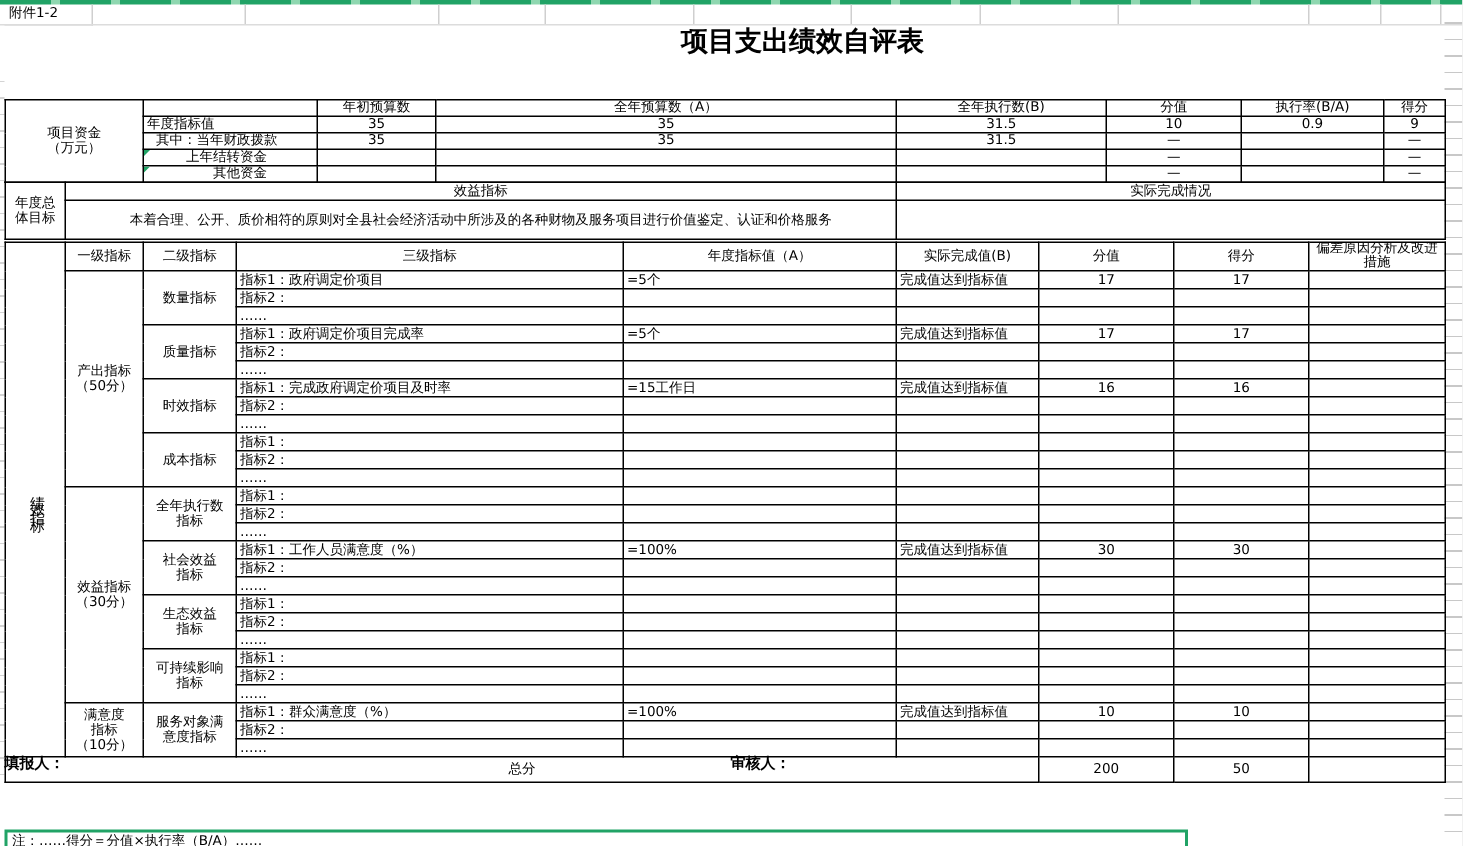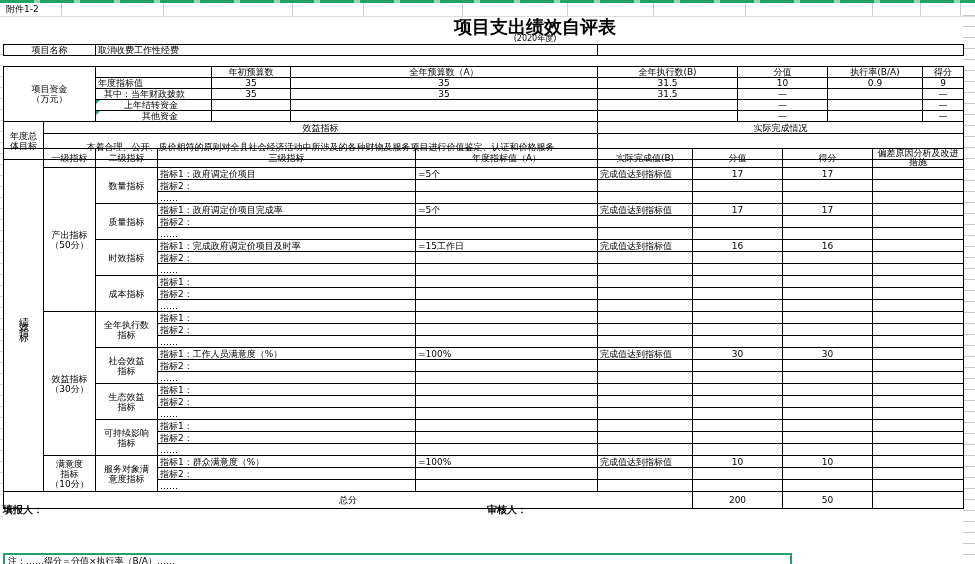--- a/index.html
+++ b/index.html
@@ -55,35 +55,29 @@
   <div class="abs gridv" style="left:653px"></div>
   <div class="abs gridv" style="left:745px"></div>
   <div class="abs gridv" style="left:872px"></div>
   <div class="abs gridv" style="left:920px"></div>
   <div class="abs gridv" style="left:960px"></div>
   <div class="abs gridh"></div>
   <div class="abs gutter-r"></div>
   <div class="abs gutter-l"></div>
 
   <div class="abs title">项目支出绩效自评表</div>
-  <div class="abs subtitle">(2020年度)</div>
 
   <table id="t-head" class="abs" style="left:3px;top:44px;width:960px">
     <colgroup>
         <col style="width:92px">
         <col style="width:502px">
         <col style="width:140px">
         <col style="width:226px">
       </colgroup>
     <tbody>
-        <tr>
-      <td>项目名称</td>
-      <td class="l">取消收费工作性经费</td>
-      <td colspan="2"></td>
-    </tr>
   </tbody>
     </table>
 
   <table id="t-money" class="abs" style="left:3px;top:66px;width:960px">
     <colgroup>
         <col style="width:92px">
         <col style="width:116px">
         <col style="width:79px">
         <col style="width:307px">
         <col style="width:140px">
@@ -155,21 +149,21 @@
       <td>效益指标</td>
       <td>实际完成情况</td>
     </tr>
     <tr>
       <td class="wrap goaltxt">本着合理、公开、质价相符的原则对全县社会经济活动中所涉及的各种财物及服务项目进行价值鉴定、认证和价格服务</td>
       <td class="wrap goaltxt"></td>
     </tr>
   </tbody>
     </table>
 
-  <table id="t-ind" class="abs" style="left:3px;top:148px;width:960px">
+  <table id="t-ind" class="abs" style="left:3px;top:161px;width:960px">
     <colgroup>
         <col style="width:40px">
         <col style="width:52px">
         <col style="width:62px">
         <col style="width:258px">
         <col style="width:182px">
         <col style="width:95px">
         <col style="width:90px">
         <col style="width:90px">
         <col style="width:91px">

